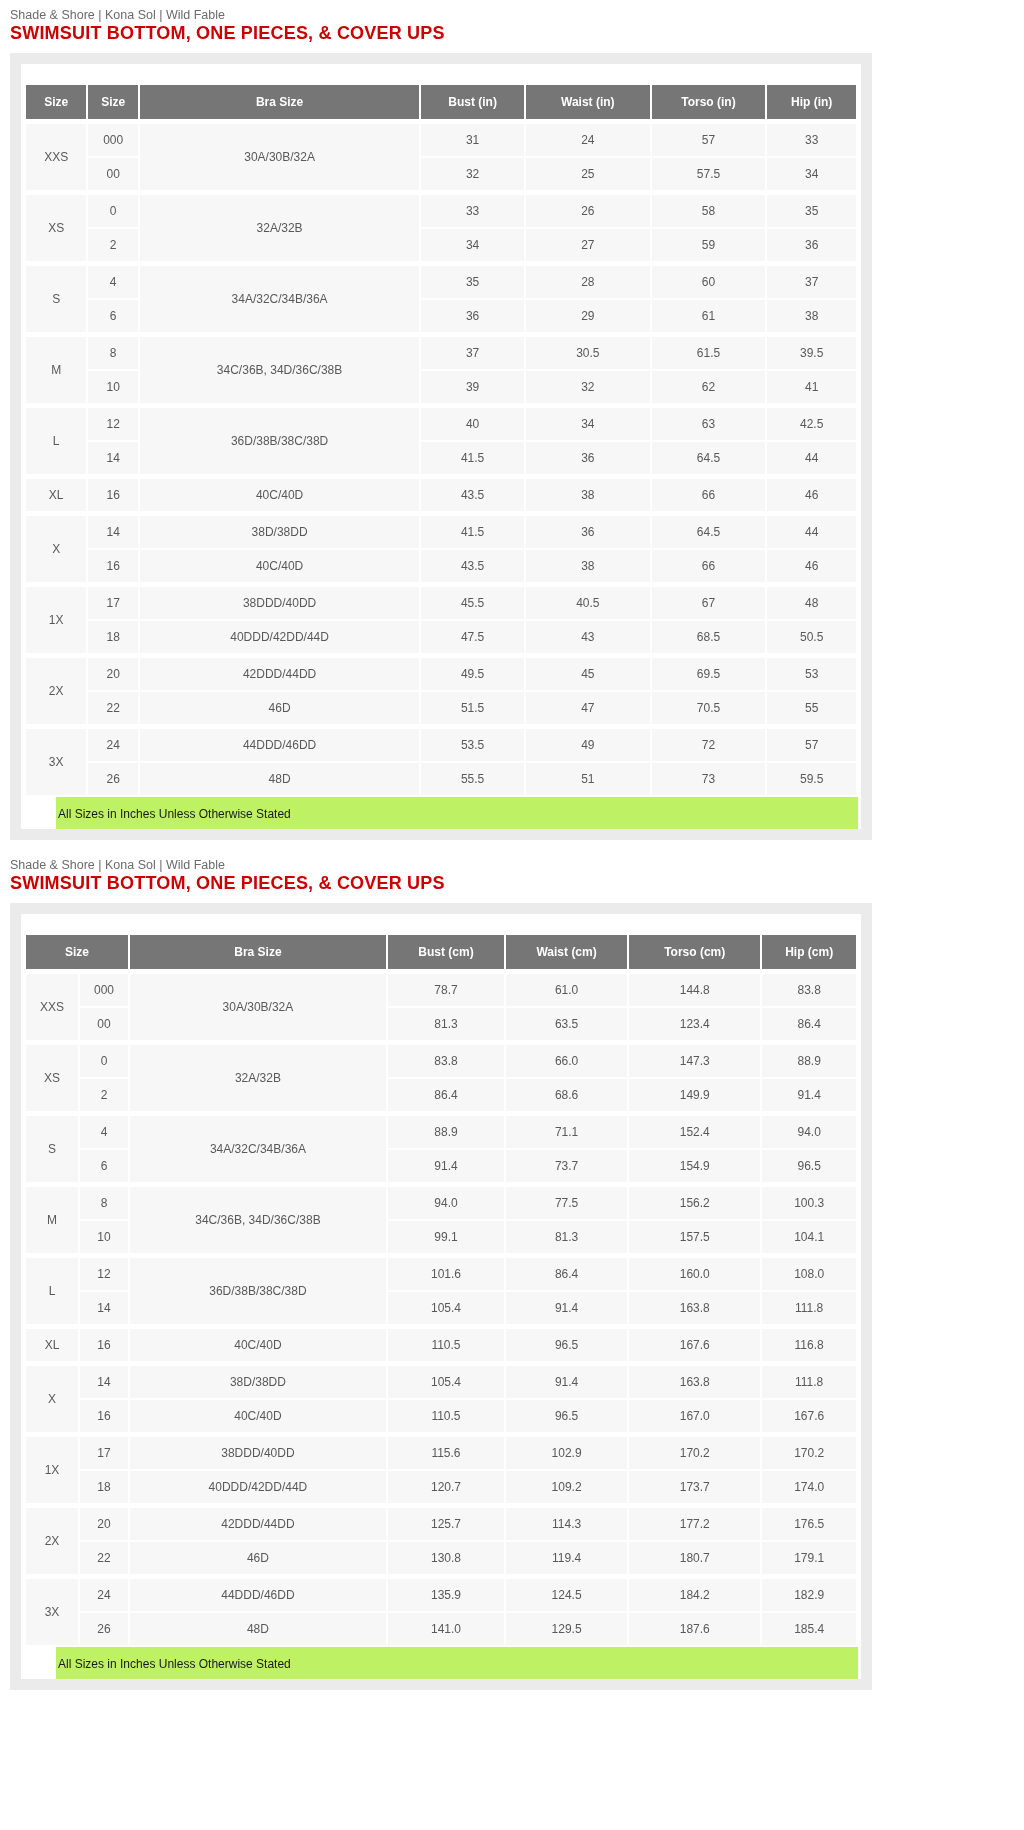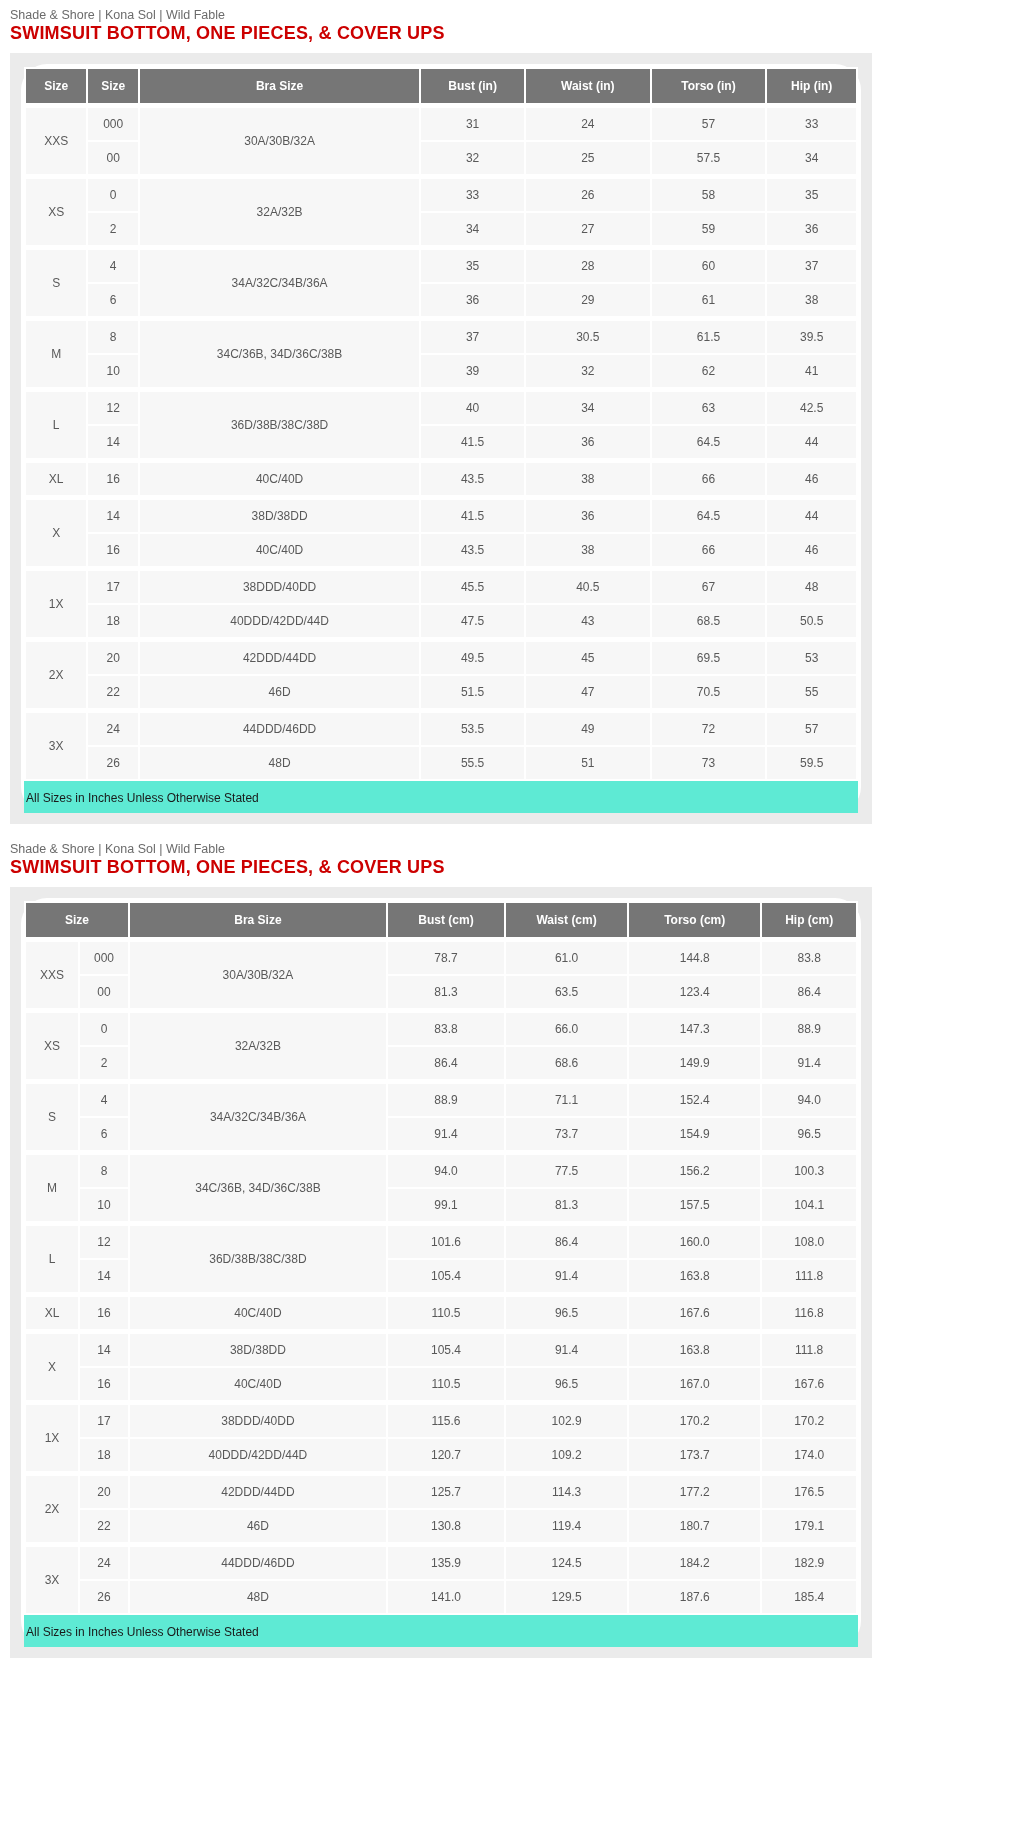--- a/index.html
+++ b/index.html
@@ -2,32 +2,32 @@
 <html><head>
 <meta charset="utf-8">
 <style>
   html, body { margin: 0; padding: 0; background: #ffffff; }
   body { font-family: "Liberation Sans", sans-serif; width: 1024px; }
   .page { width: 888px; padding-top: 6px; }
   .section { margin-bottom: 16px; }
   .brand-line { color: #6b6b6b; font-size: 12.5px; padding: 2px 0 1px 10px; }
   .section-title { color: #cc0000; font-weight: bold; font-size: 18px; padding: 0 0 9px 10px; letter-spacing: 0.2px; }
   .panel { margin-left: 10px; width: 840px; background: #ebebeb; padding: 11px; }
-  .inner { background: #ffffff; padding: 3px 3px 0 3px; border-radius: 26px; }
+  .inner { background: #ffffff; padding: 19px 3px 0 3px; }
   table.size-chart { width: 100%; border-collapse: collapse; table-layout: fixed; }
   table.size-chart th {
     background: #767676; color: #ffffff; font-size: 12px; font-weight: bold;
     text-align: center; padding: 10px 4px; border: 2px solid #ffffff;
   }
   table.size-chart td {
     background: #f7f7f7; color: #595959; font-size: 12px; text-align: center;
     padding: 9px 4px; border: 2px solid #ffffff; overflow: hidden; white-space: nowrap;
   }
   table.size-chart tr.group-first td { border-top: 5px solid #ffffff; }
-  .footnote { background: #5eead4; color: #1a1a1a; font-size: 12px; padding: 10px 2px 8px 2px; }
+  .footnote { background: #bef264; color: #1a1a1a; font-size: 12px; padding: 10px 2px 8px 2px; margin-left: 32px; }
 </style>
 </head>
 <body>
 
 <div class="page">
 
   <div class="section">
     <div class="brand-line">Shade &amp; Shore | Kona Sol | Wild Fable</div>
     <div class="section-title">SWIMSUIT BOTTOM, ONE PIECES, &amp; COVER UPS</div>
     <div class="panel">

